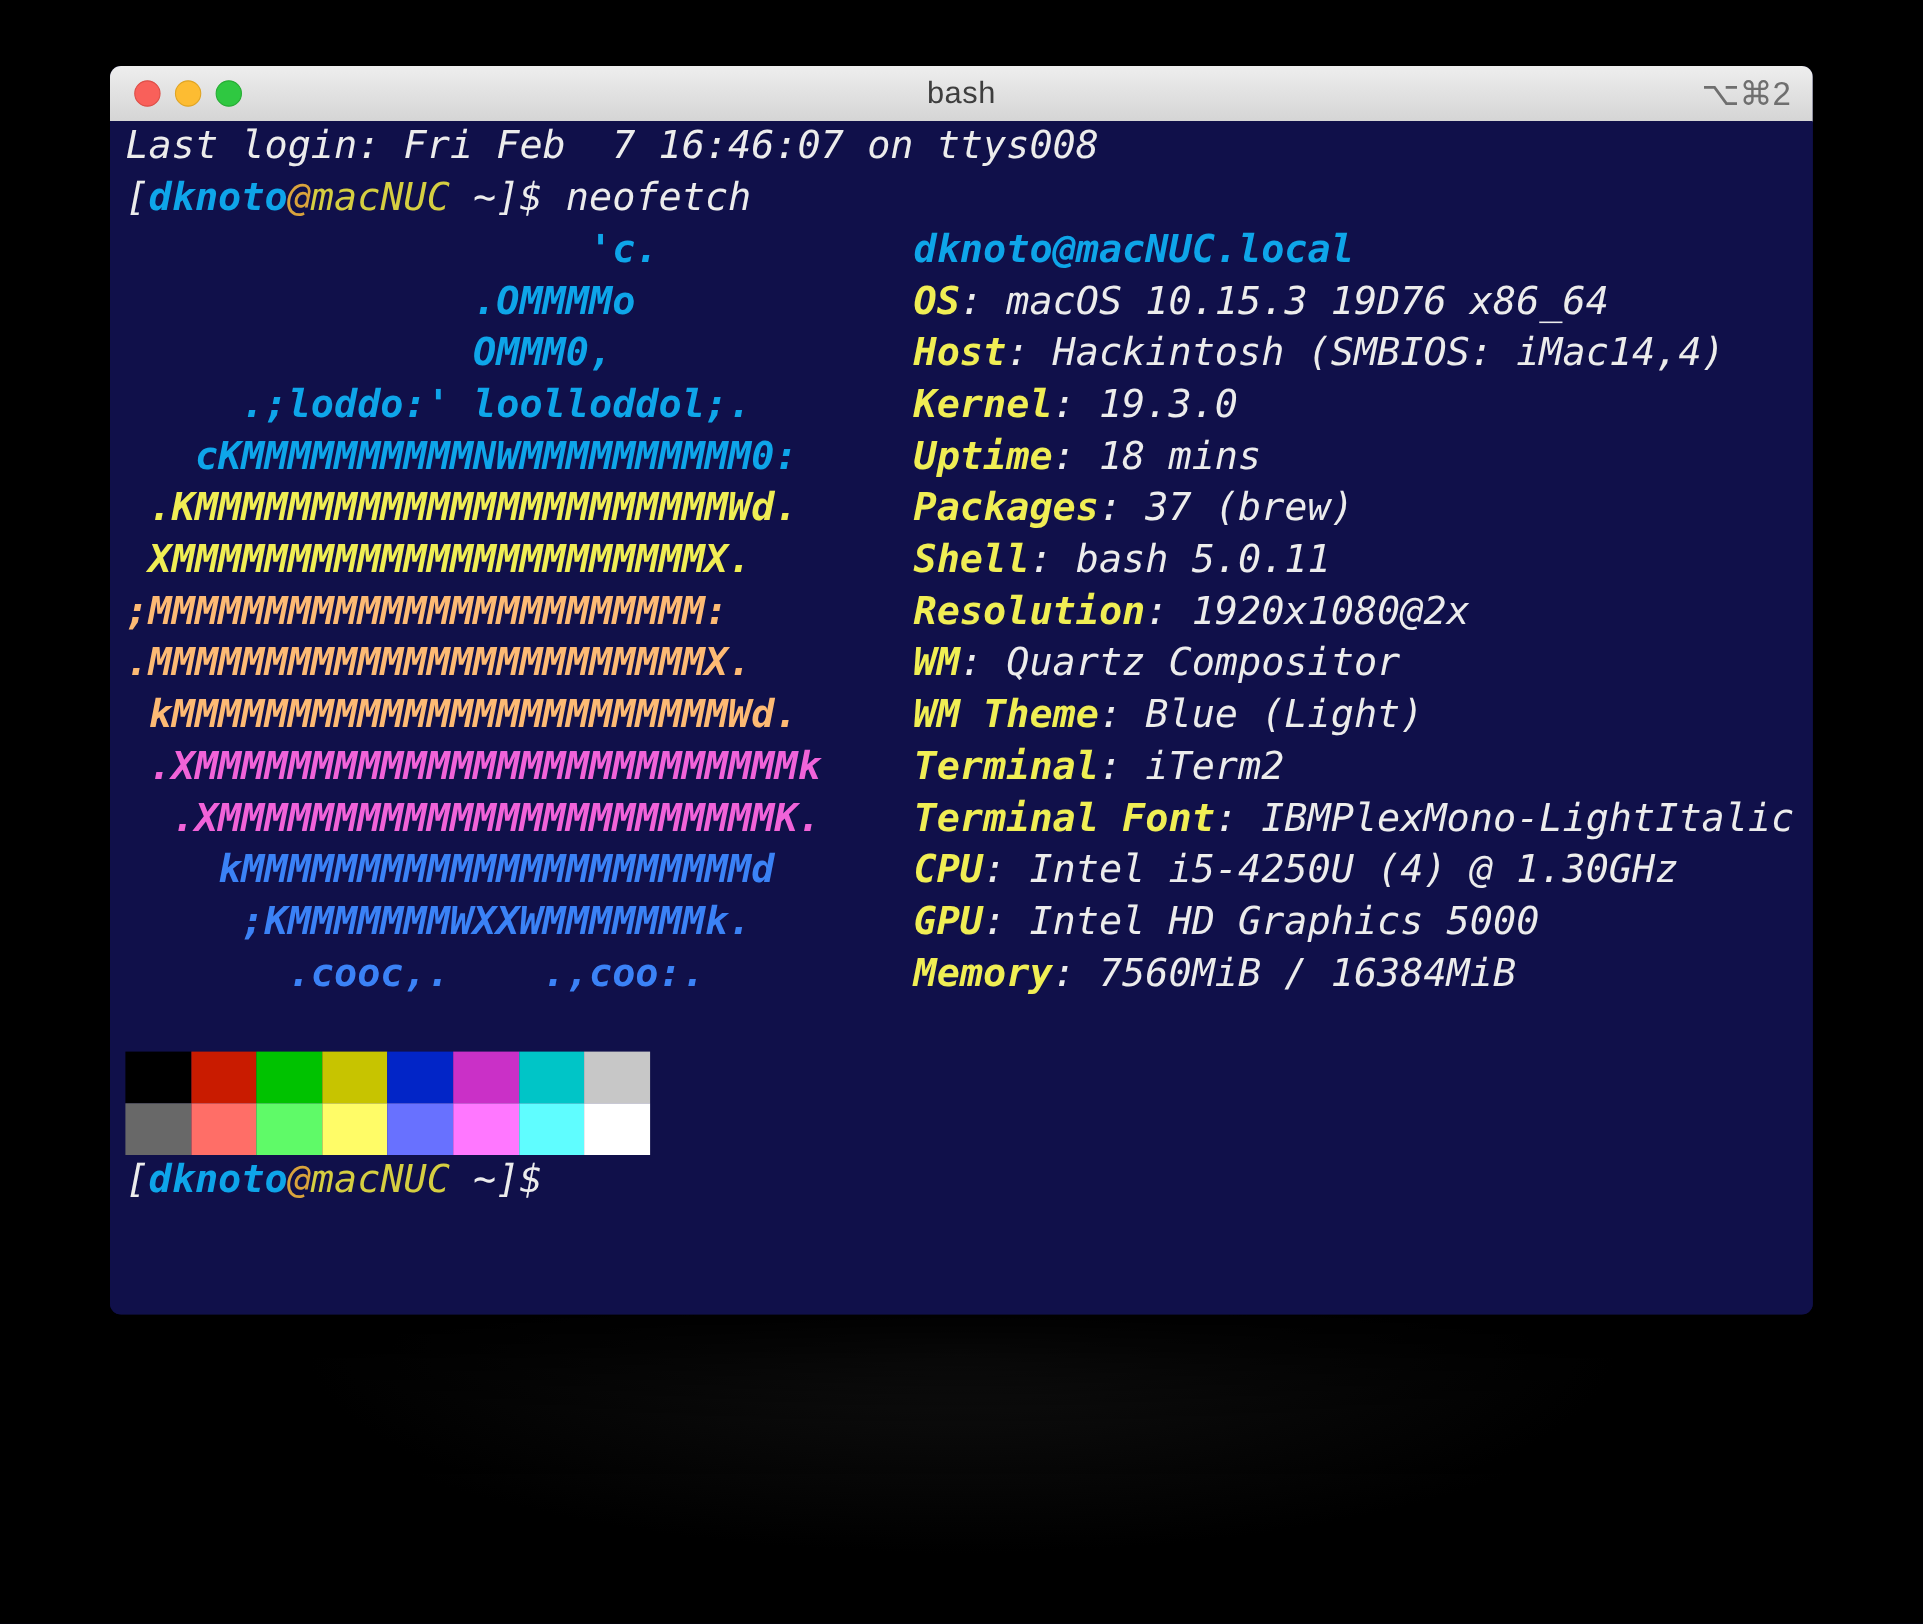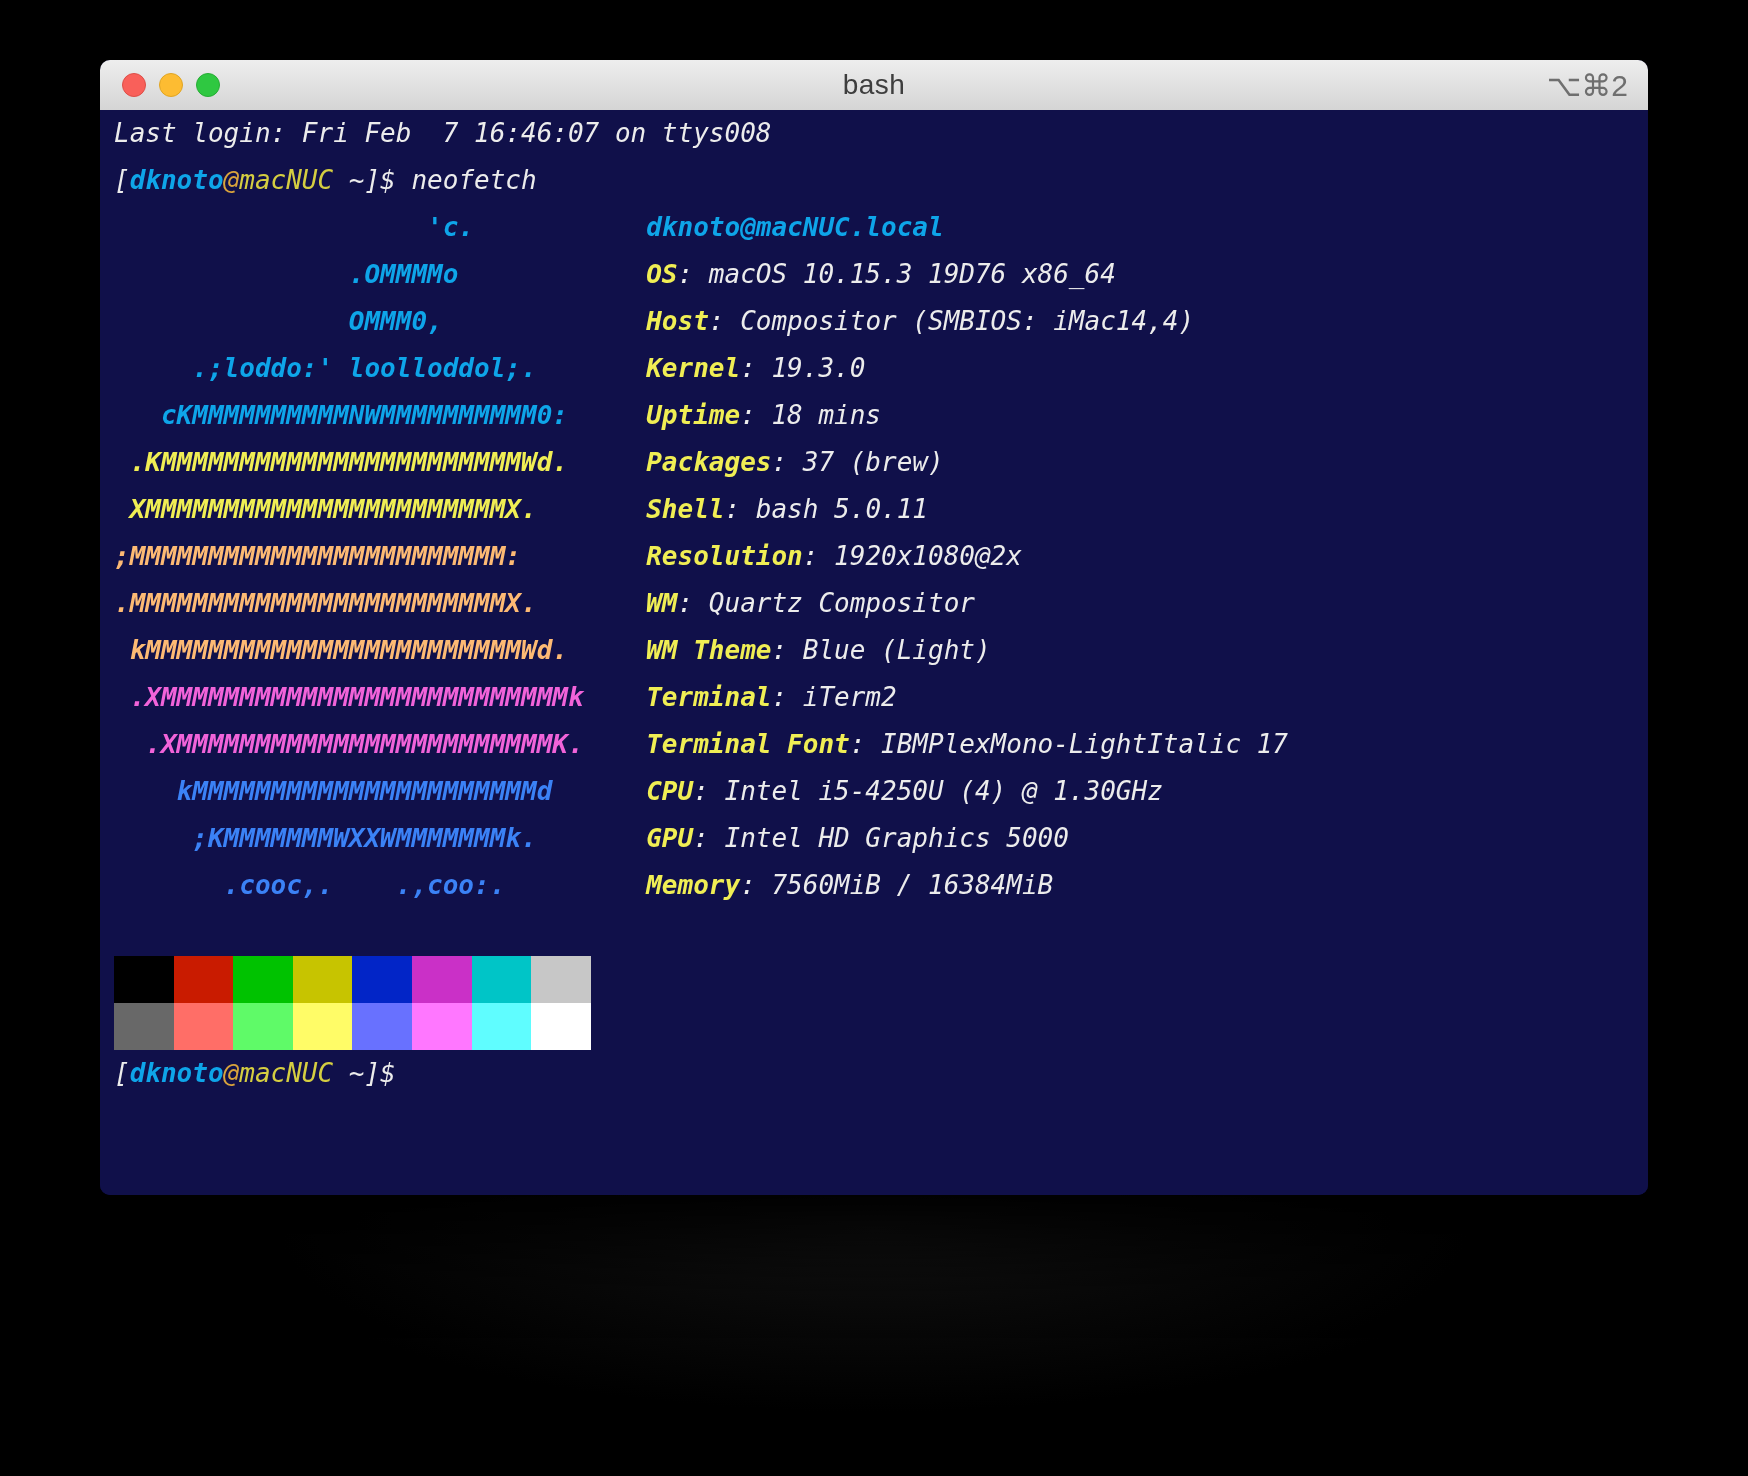--- a/index.html
+++ b/index.html
@@ -27,21 +27,21 @@
   .title{
     flex:1;text-align:center;font-size:28px;color:#3e3e3e;letter-spacing:0.5px;
   }
   .shortcut{position:absolute;right:20px;top:0;height:50px;display:flex;align-items:center;font-size:30px;color:#6f6f6f;}
   .screen{
     position:absolute;left:0;top:50px;right:0;bottom:0;
     background:#10104a;
     padding:0 0 0 14px;box-sizing:border-box;
     font-family:"DejaVu Sans Mono","Liberation Mono",monospace;
     font-style:italic;
-    font-size:26px;line-height:47px;
+    font-size:35px;line-height:47px;
     color:#ececec;
   }
   pre,.tline{margin:0;font:inherit;white-space:pre;}
   .tline{height:47px;}
   .bold{font-weight:bold;}
   .c-white{color:#ececec;}
   .c-green{color:#0ea5e9;}
   .c-yellow{color:#f0ee54;}
   .c-red{color:#fdba74;text-align:right;}
   .c-magenta{color:#f163d9;}
@@ -68,21 +68,21 @@
     </div>
 
     <div class="screen">
       <pre class="tline"><span class="c-white">Last login: Fri Feb  7 16:46:07 on ttys008</span></pre>
 
       <pre class="tline"><span class="c-white">[</span><span class="c-green bold">dknoto</span><span class="c-amber">@</span><span class="c-host">macNUC</span><span class="c-white"> ~]$</span><span class="c-white"> neofetch</span></pre>
 
       <div id="neofetch">
           <pre class="tline"><span class="bold c-green">                    'c.           </span><span class="c-green bold">dknoto@macNUC.local</span></pre>
           <pre class="tline"><span class="bold c-green">               .OMMMMo            </span><span class="c-yellow bold">OS</span><span class="c-white">: macOS 10.15.3 19D76 x86_64</span></pre>
-          <pre class="tline"><span class="bold c-green">               OMMM0,             </span><span class="c-yellow bold">Host</span><span class="c-white">: Compositor (SMBIOS: iMac14,4)</span></pre>
+          <pre class="tline"><span class="bold c-green">               OMMM0,             </span><span class="c-yellow bold">Host</span><span class="c-white">: Hackintosh (SMBIOS: iMac14,4)</span></pre>
           <pre class="tline"><span class="bold c-green">     .;loddo:' loolloddol;.       </span><span class="c-yellow bold">Kernel</span><span class="c-white">: 19.3.0</span></pre>
           <pre class="tline"><span class="bold c-green">   cKMMMMMMMMMMNWMMMMMMMMMM0:     </span><span class="c-yellow bold">Uptime</span><span class="c-white">: 18 mins</span></pre>
           <pre class="tline"><span class="bold c-yellow"> .KMMMMMMMMMMMMMMMMMMMMMMMWd.     </span><span class="c-yellow bold">Packages</span><span class="c-white">: 37 (brew)</span></pre>
           <pre class="tline"><span class="bold c-yellow"> XMMMMMMMMMMMMMMMMMMMMMMMX.       </span><span class="c-yellow bold">Shell</span><span class="c-white">: bash 5.0.11</span></pre>
           <pre class="tline"><span class="bold c-red">;MMMMMMMMMMMMMMMMMMMMMMMM:        </span><span class="c-yellow bold">Resolution</span><span class="c-white">: 1920x1080@2x</span></pre>
           <pre class="tline"><span class="bold c-red">.MMMMMMMMMMMMMMMMMMMMMMMMX.       </span><span class="c-yellow bold">WM</span><span class="c-white">: Quartz Compositor</span></pre>
           <pre class="tline"><span class="bold c-red"> kMMMMMMMMMMMMMMMMMMMMMMMMWd.     </span><span class="c-yellow bold">WM Theme</span><span class="c-white">: Blue (Light)</span></pre>
           <pre class="tline"><span class="bold c-magenta"> .XMMMMMMMMMMMMMMMMMMMMMMMMMMk    </span><span class="c-yellow bold">Terminal</span><span class="c-white">: iTerm2</span></pre>
           <pre class="tline"><span class="bold c-magenta">  .XMMMMMMMMMMMMMMMMMMMMMMMMK.    </span><span class="c-yellow bold">Terminal Font</span><span class="c-white">: IBMPlexMono-LightItalic 17</span></pre>
           <pre class="tline"><span class="bold c-blue">    kMMMMMMMMMMMMMMMMMMMMMMd      </span><span class="c-yellow bold">CPU</span><span class="c-white">: Intel i5-4250U (4) @ 1.30GHz</span></pre>

